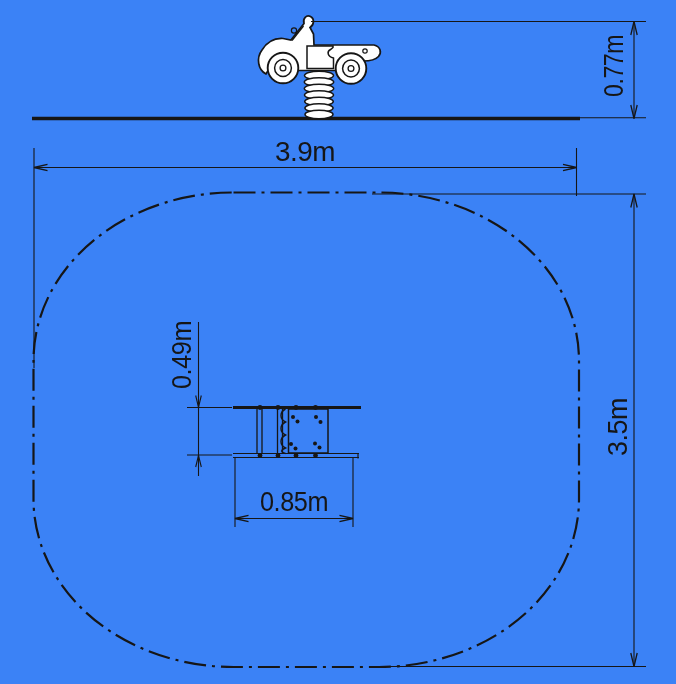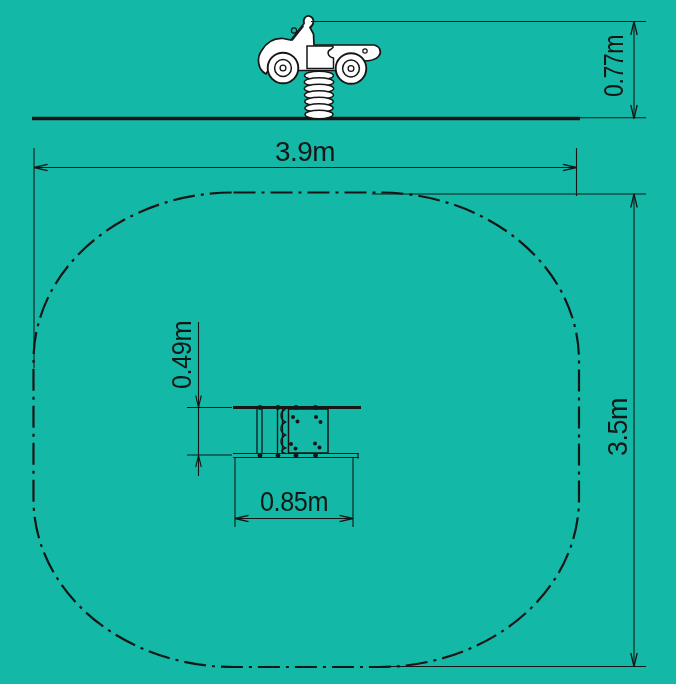--- a/index.html
+++ b/index.html
@@ -4,21 +4,21 @@
 <style>
   html, body {
     margin: 0;
     padding: 0;
     background: #ffffff;
   }
   .drawing-page {
     position: relative;
     width: 676px;
     height: 684px;
-    background: #14b8a6;
+    background: #3b82f6;
     overflow: hidden;
     font-family: "Liberation Sans", sans-serif;
   }
   svg text {
     font-family: "Liberation Sans", sans-serif;
     font-size: 28px;
     fill: #161616;
     letter-spacing: -0.5px;
   }
 </style>

